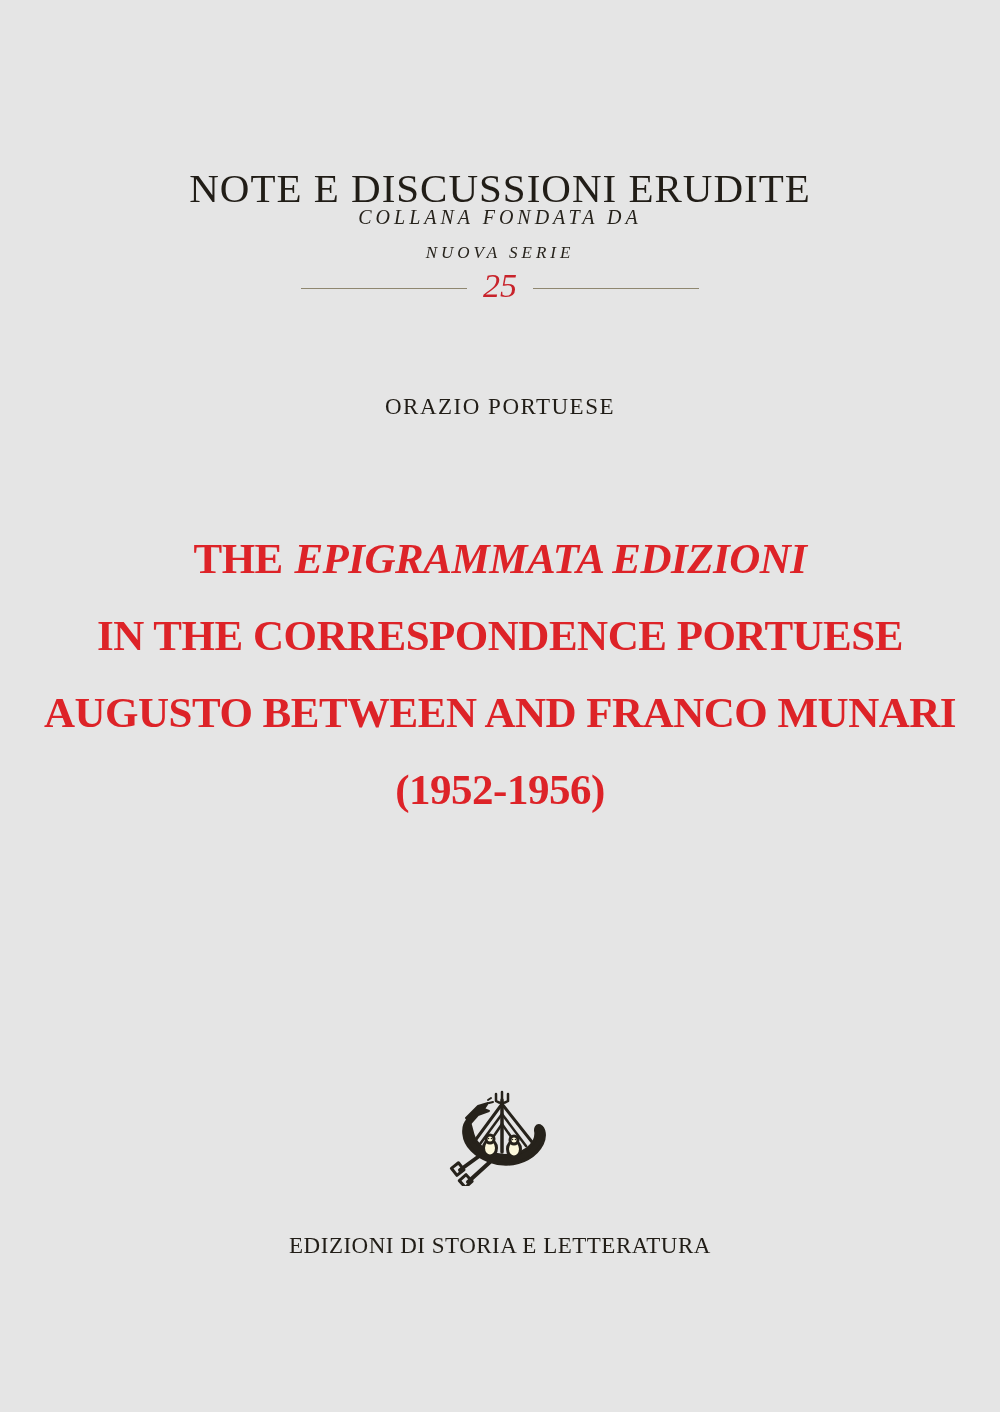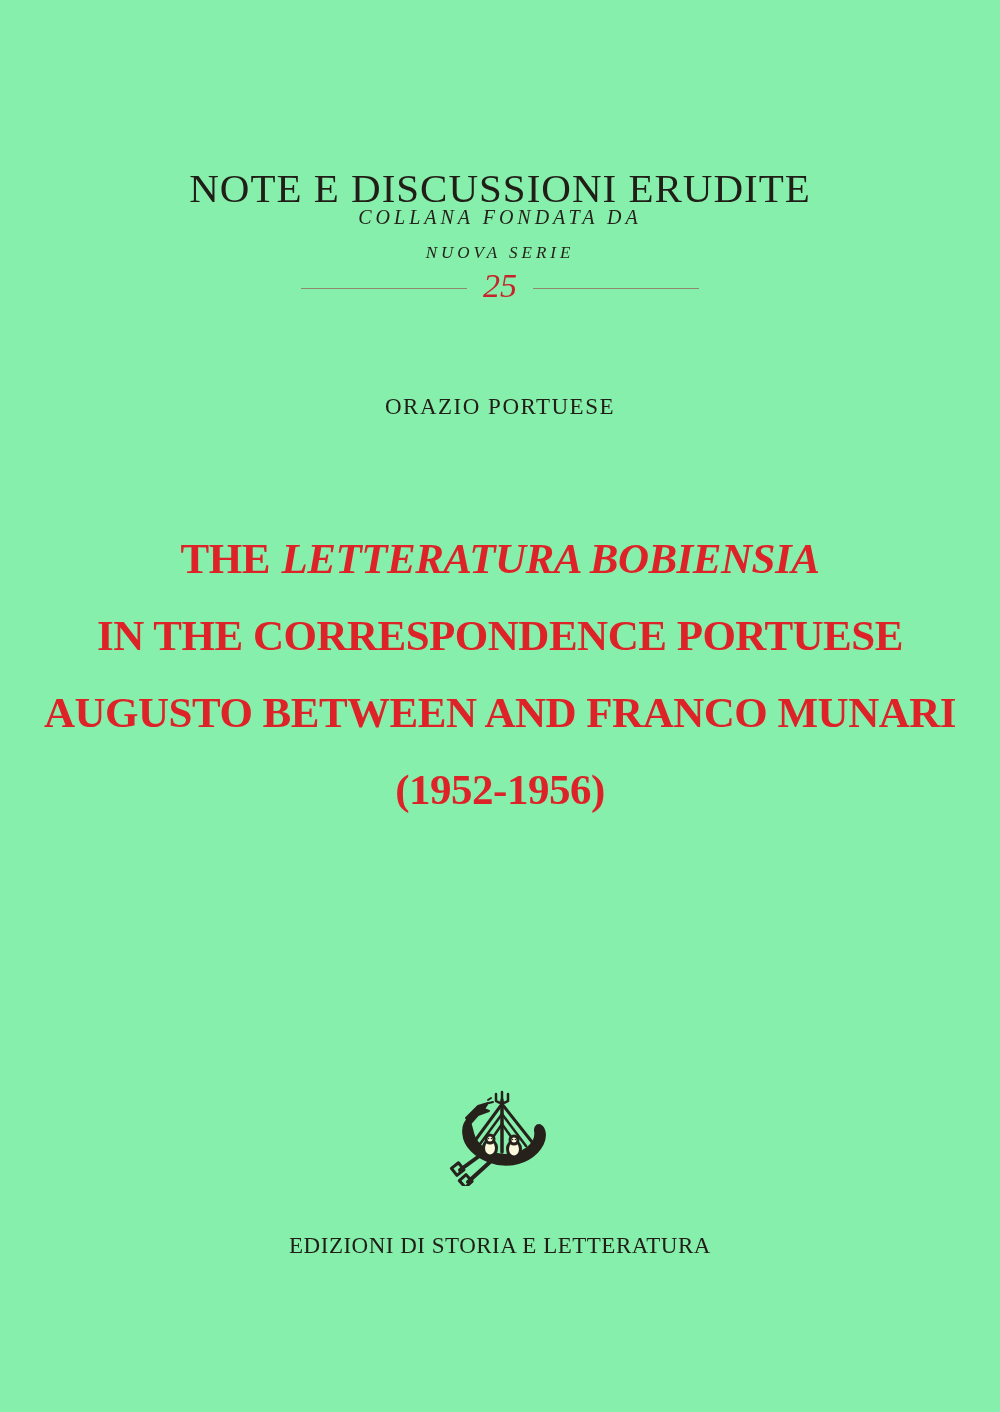--- a/index.html
+++ b/index.html
@@ -3,21 +3,21 @@
 <meta charset="utf-8">
 <style>
   html, body {
     margin: 0;
     padding: 0;
   }
   .page {
     position: relative;
     width: 1000px;
     height: 1412px;
-    background: #86efac;
+    background: #e5e5e5;
     font-family: "Liberation Serif", "DejaVu Serif", serif;
     color: #26221B;
     overflow: hidden;
   }
   .centered {
     position: absolute;
     left: 0;
     right: 0;
     text-align: center;
   }
@@ -131,21 +131,21 @@
   <div class="centered volume-row">
     <span class="volume-rule"></span>
     <span class="volume-number">25</span>
     <span class="volume-rule"></span>
   </div>
 
   <div class="centered author">ORAZIO PORTUESE</div>
 
   <div class="centered book-title">
     <div>
-      <span class="prefix">THE</span><span class="ital">LETTERATURA BOBIENSIA</span>
+      <span class="prefix">THE</span><span class="ital">EPIGRAMMATA EDIZIONI</span>
     </div>
     <div>IN THE CORRESPONDENCE PORTUESE</div>
     <div>AUGUSTO BETWEEN AND FRANCO MUNARI</div>
     <div>(1952-1956)</div>
   </div>
 
   <div class="centered logo-wrap">
 
     <svg class="ark" width="112" height="96" viewBox="0 0 112 96" fill="none" stroke="#26221B" stroke-linecap="round" stroke-linejoin="round">
 

